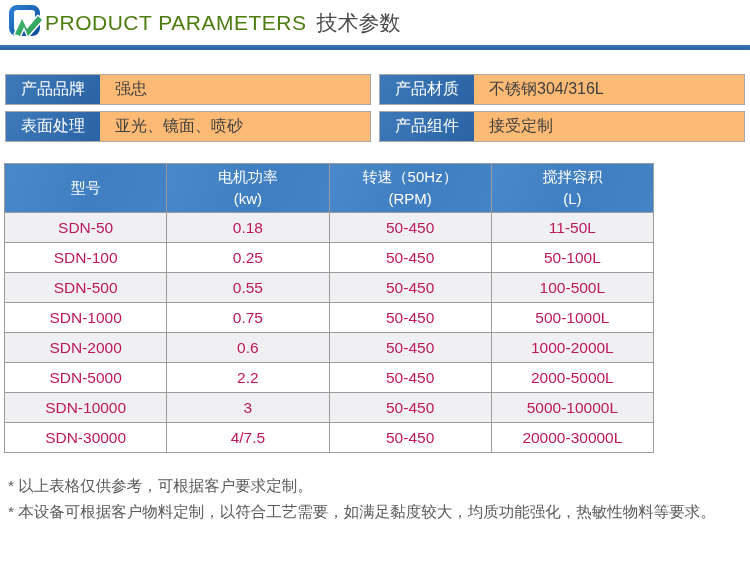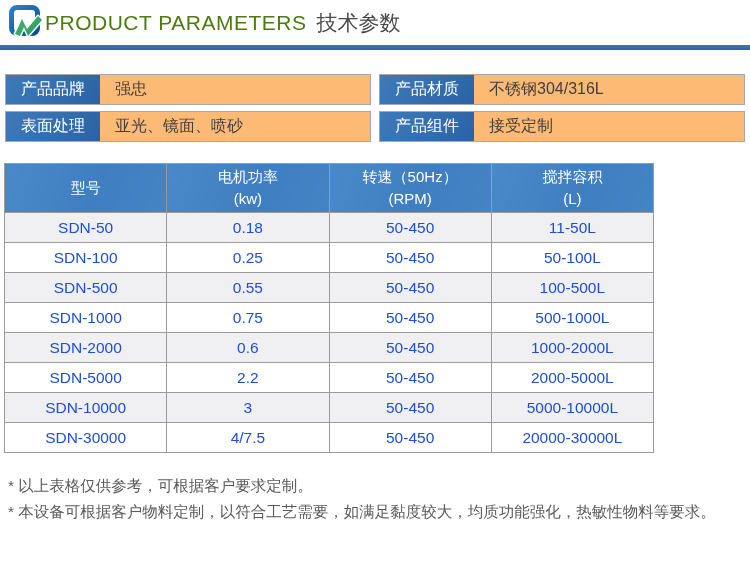--- a/index.html
+++ b/index.html
@@ -22,21 +22,21 @@
   .info-value { flex:1; display:flex; align-items:center; padding-left:15px; font-size:16px; color:#404040; }
 
   
   table.params { width:650px; margin:21px 4px 0 4px; border-collapse:collapse; table-layout:fixed; }
   table.params th {
       height:49px; background:linear-gradient(110deg,#4a89c9 0%,#3f7ec0 55%,#4484c5 100%);
       color:#ffffff; font-size:15px; font-weight:normal; line-height:1.45;
       border:1px solid #9b9b9b; padding:0; }
   table.params td {
       height:30px; text-align:center; vertical-align:middle;
-      font-size:15.5px; color:#1d4ed8; border:1px solid #9b9b9b; padding:0; background:#ffffff; }
+      font-size:15.5px; color:#be185d; border:1px solid #9b9b9b; padding:0; background:#ffffff; }
   table.params tbody tr:nth-child(odd) td { background:#f0f0f2; }
 
   
   .notes { margin:20px 8px 0 8px; }
   .note-line { font-size:15.5px; color:#5a5a5a; line-height:1.7; }
 </style>
 </head>
 <body>
 
 <div class="page">

